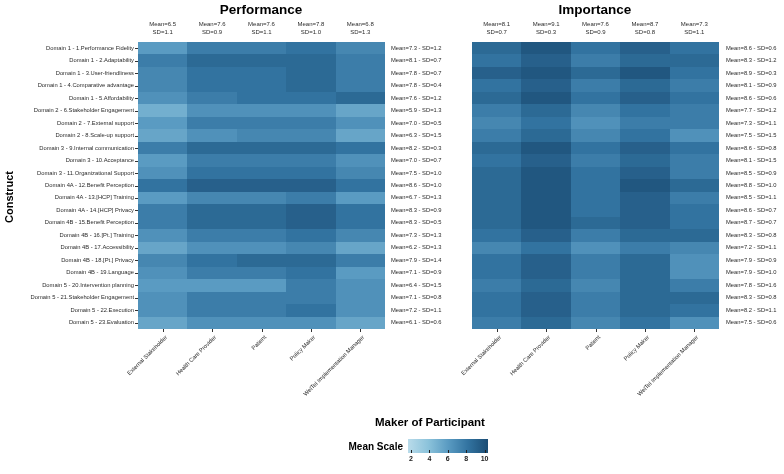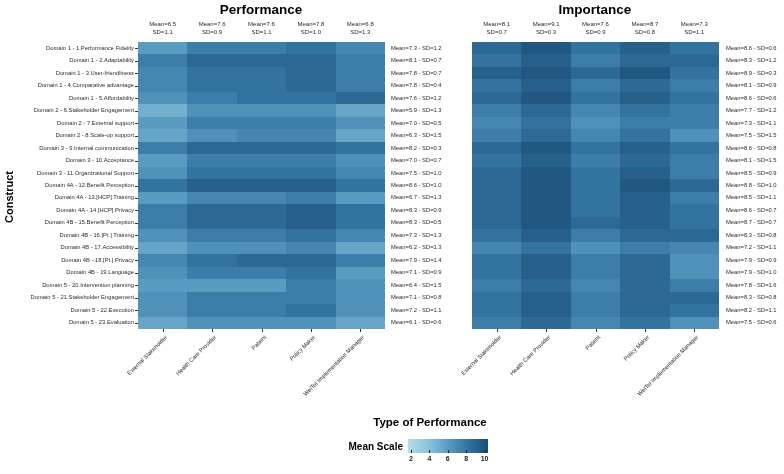--- a/index.html
+++ b/index.html
@@ -447,21 +447,21 @@
       <div class="row-label" style="left: 2px; top: 281.826px;">Domain 5 - 20.Intervention planning</div>
       <div class="tick-h" style="left: 135px; top: 285.326px;"></div>
       <div class="row-label" style="left: 2px; top: 294.304px;">Domain 5 - 21.Stakeholder Engagement</div>
       <div class="tick-h" style="left: 135px; top: 297.804px;"></div>
       <div class="row-label" style="left: 2px; top: 306.783px;">Domain 5 - 22.Execution</div>
       <div class="tick-h" style="left: 135px; top: 310.283px;"></div>
       <div class="row-label" style="left: 2px; top: 319.261px;">Domain 5 - 23.Evaluation</div>
       <div class="tick-h" style="left: 135px; top: 322.761px;"></div>
     </div>
 
-  <div class="x-axis-title">Type of Performance</div>
+  <div class="x-axis-title">Maker of Participant</div>
 
   <div class="legend-label">Mean Scale</div>
   <div class="legend-bar" id="legend-bar" style="background: linear-gradient(to right, rgb(185, 219, 234), rgb(140, 195, 219), rgb(90, 155, 194), rgb(50, 115, 160), rgb(27, 77, 117));"></div>
   <div id="legend-ticks">
       <div class="tick-v" style="left: 411px; top: 450px; background: rgb(34, 34, 34);"></div>
       <div class="legend-tick-num" style="left: 403px;">2</div>
       <div class="tick-v" style="left: 429.4px; top: 450px; background: rgb(34, 34, 34);"></div>
       <div class="legend-tick-num" style="left: 421.4px;">4</div>
       <div class="tick-v" style="left: 447.8px; top: 450px; background: rgb(34, 34, 34);"></div>
       <div class="legend-tick-num" style="left: 439.8px;">6</div>

